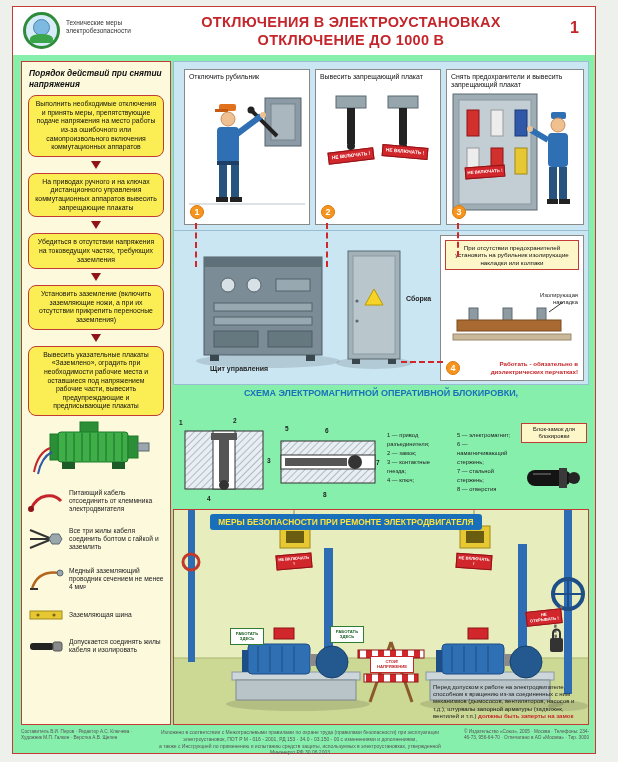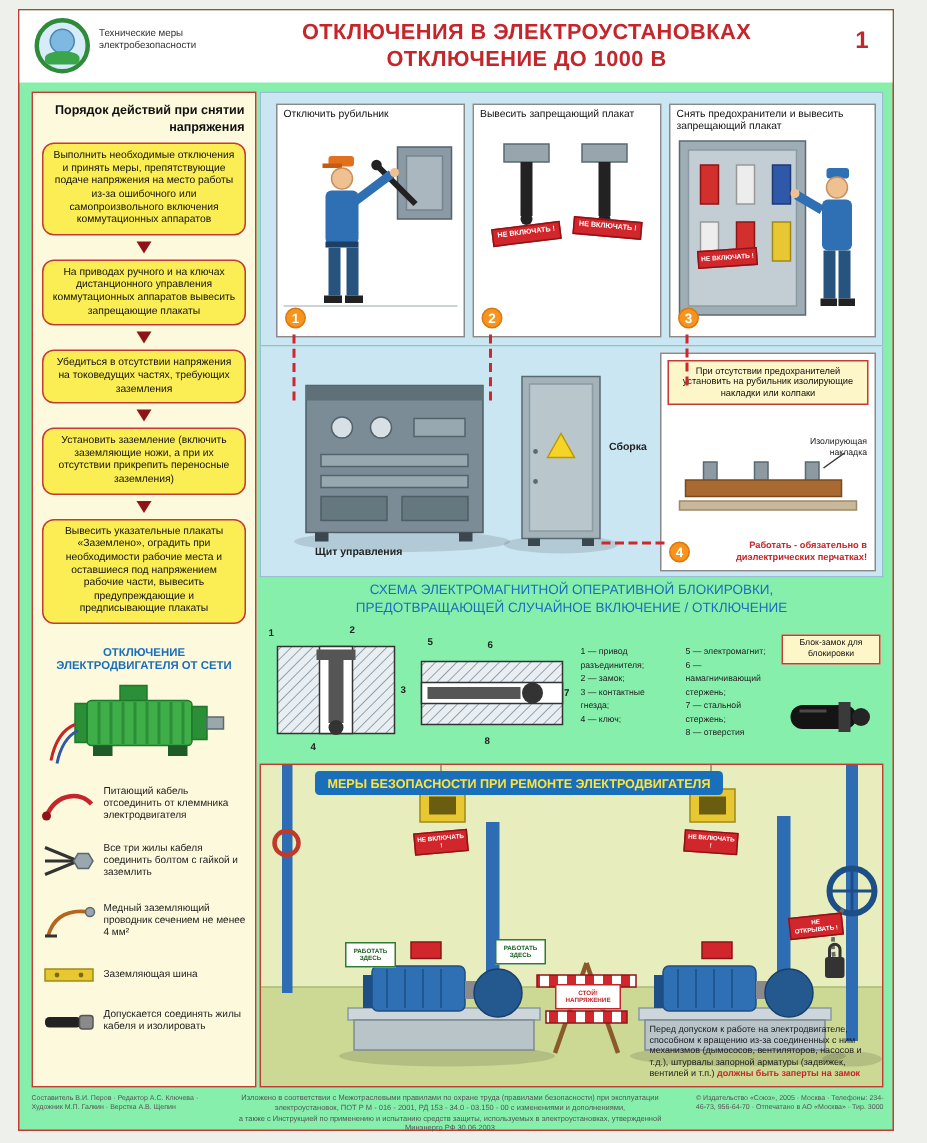--- a/index.html
+++ b/index.html
@@ -12,21 +12,21 @@
   .header { position:absolute; left:0; top:0; width:100%; height:48px; background:#fff; }
   .logo { position:absolute; left:10px; top:5px; width:37px; height:37px; border-radius:50%; border:3px solid #2e8b3a; background:#d7ecf8; overflow:hidden; }
   .logo-globe { position:absolute; left:7px; top:4px; width:17px; height:17px; border-radius:50%; background:#7db9e0; border:1px solid #4a86ad; }
   .logo-hands { position:absolute; left:4px; bottom:3px; width:23px; height:9px; border-radius:50% 50% 0 0; background:#3aa54a; }
   .logo-caption { position:absolute; left:53px; top:12px; width:88px; font-size:6.5px; line-height:1.2; color:#333; }
   .title { position:absolute; left:150px; right:56px; top:6px; text-align:center; color:#c4262b; font-weight:bold; font-size:14.5px; line-height:1.25; letter-spacing:.3px; }
   .pagenum { position:absolute; right:16px; top:12px; color:#c4262b; font-weight:bold; font-size:16px; }
 
   
   .sidebar { position:absolute; left:8px; top:54px; width:150px; height:664px; background:#fdf9dc; border:1px solid #c43a35; padding:5px 6px; }
-  .sb-title { font-size:8.4px; font-weight:bold; text-align:right; line-height:1.25; margin:1px 1px 6px; color:#111; }
+  .sb-title { font-size:8.4px; font-weight:bold; text-align:left; line-height:1.25; margin:1px 1px 6px; color:#111;font-style:italic; }
   .step { background:#fbee54; border:1px solid #c43a35; border-radius:8px; font-size:6.9px; padding:4px 5px; text-align:center; line-height:1.25; color:#111; }
   .arrow-down { width:0; height:0; border-left:5px solid transparent; border-right:5px solid transparent; border-top:8px solid #8e1418; margin:4px auto; }
   .motor-title { color:#1a6fba; font-weight:bold; font-size:7.6px; text-align:center; line-height:1.25; margin:14px 2px 4px; }
   .motor-svg { display:block; margin:2px auto 0; }
   .mrow { display:flex; gap:5px; align-items:center; margin-top:13px; }
   .mrow .mi { flex:0 0 36px; }
   .mrow .mt { font-size:6.7px; line-height:1.2; color:#222; }
 
   
   .content { position:absolute; left:160px; top:54px; width:416px; height:664px; }
@@ -54,21 +54,21 @@
   .p4-warning { position:absolute; right:5px; bottom:5px; width:104px; color:#c4262b; font-size:6.2px; font-weight:bold; text-align:right; line-height:1.2; }
 
   .dash-v, .dash-h { position:absolute; z-index:2; }
   .dash-v { border-left:2px dashed #d1262b; width:0; }
   .dash-h { border-top:2px dashed #d1262b; height:0; }
   .dv1 { left:22px; top:162px; height:44px; }
   .dv2 { left:153px; top:162px; height:44px; }
   .dv3 { left:284px; top:162px; height:34px; }
   .dh4 { left:228px; top:300px; width:42px; }
 
-  .rowC { position:absolute; left:0; top:326px; width:416px; text-align:center; color:#1a6fba; font-weight:normal; font-size:9px; line-height:1.35; }
+  .rowC { position:absolute; left:0; top:326px; width:416px; text-align:center; color:#1a6fba; font-weight:bold; font-size:9px; line-height:1.35; }
 
   .rowD { position:absolute; left:0; top:356px; width:416px; height:90px; }
   .legend { position:absolute; left:214px; top:14px; width:132px; display:flex; gap:8px; }
   .legend-col { width:62px; font-size:5.8px; line-height:1.55; color:#222; }
   .lock-note { position:absolute; right:2px; top:6px; width:66px; background:#fdf6c8; border:1px solid #c43a35; font-size:5.8px; text-align:center; padding:2px 1px; line-height:1.2; color:#111; }
   .lock-svg { position:absolute; right:8px; top:46px; }
   .co { position:absolute; font-size:6.5px; font-weight:bold; color:#222; }
   .co1{left:6px;top:2px;} .co2{left:60px;top:0;} .co3{left:94px;top:40px;} .co4{left:34px;top:78px;}
   .co5{left:112px;top:8px;} .co6{left:152px;top:10px;} .co7{left:203px;top:42px;} .co8{left:150px;top:74px;}
 
@@ -118,21 +118,20 @@
     <div class="step">Выполнить необходимые отключения и принять меры, препятствующие подаче напряжения на место работы из-за ошибочного или самопроизвольного включения коммутационных аппаратов</div>
     <div class="arrow-down"></div>
     <div class="step">На приводах ручного и на ключах дистанционного управления коммутационных аппаратов вывесить запрещающие плакаты</div>
     <div class="arrow-down"></div>
     <div class="step">Убедиться в отсутствии напряжения на токоведущих частях, требующих заземления</div>
     <div class="arrow-down"></div>
     <div class="step">Установить заземление (включить заземляющие ножи, а при их отсутствии прикрепить переносные заземления)</div>
     <div class="arrow-down"></div>
     <div class="step">Вывесить указательные плакаты «Заземлено», оградить при необходимости рабочие места и оставшиеся под напряжением рабочие части, вывесить предупреждающие и предписывающие плакаты</div>
 
-    <div class="motor-title">ОТКЛЮЧЕНИЕ ЭЛЕКТРОДВИГАТЕЛЯ ОТ СЕТИ</div>
 
     <svg class="motor-svg" width="138" height="58" viewBox="0 0 138 58">
       <rect x="52" y="4" width="18" height="11" fill="#2a8f36" stroke="#1e7a2a"></rect>
       <rect x="30" y="14" width="70" height="30" rx="3" fill="#3fae49" stroke="#1e7a2a"></rect>
       <g stroke="#2a8f36" stroke-width="2">
         <line x1="38" y1="15" x2="38" y2="43"></line>
           <line x1="46" y1="15" x2="46" y2="43"></line>
         <line x1="54" y1="15" x2="54" y2="43"></line>
           <line x1="62" y1="15" x2="62" y2="43"></line>
         <line x1="70" y1="15" x2="70" y2="43"></line>
@@ -308,21 +307,20 @@
       </div>
     </div>
 
     <div class="dash-v dv1"></div>
     <div class="dash-v dv2"></div>
     <div class="dash-v dv3"></div>
     <div class="dash-h dh4"></div>
 
     <div class="rowC">
       <div>СХЕМА ЭЛЕКТРОМАГНИТНОЙ ОПЕРАТИВНОЙ БЛОКИРОВКИ,</div>
-      <div>ПРЕДОТВРАЩАЮЩЕЙ СЛУЧАЙНОЕ ВКЛЮЧЕНИЕ / ОТКЛЮЧЕНИЕ</div>
     </div>
 
     <div class="rowD">
       <svg width="210" height="90" viewBox="0 0 210 90">
         <defs>
           <pattern id="h1" width="5" height="5" patternUnits="userSpaceOnUse" patternTransform="rotate(45)">
             <rect width="5" height="5" fill="#e8eef2"></rect>
             <line x1="0" y1="0" x2="0" y2="5" stroke="#8a99a6" stroke-width="1.2"></line>
           </pattern>
         </defs>

